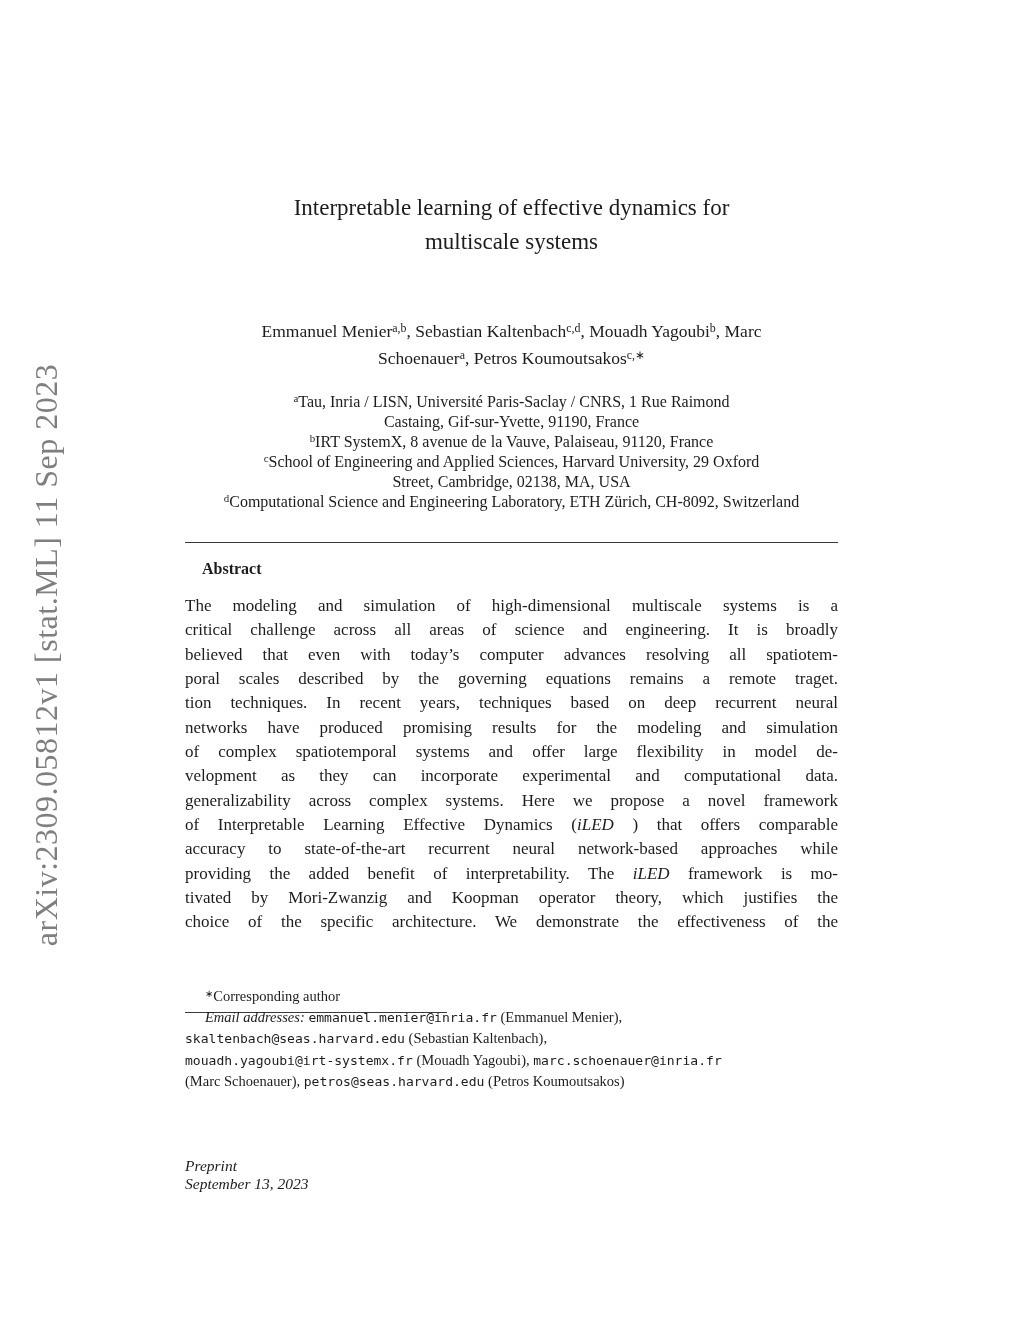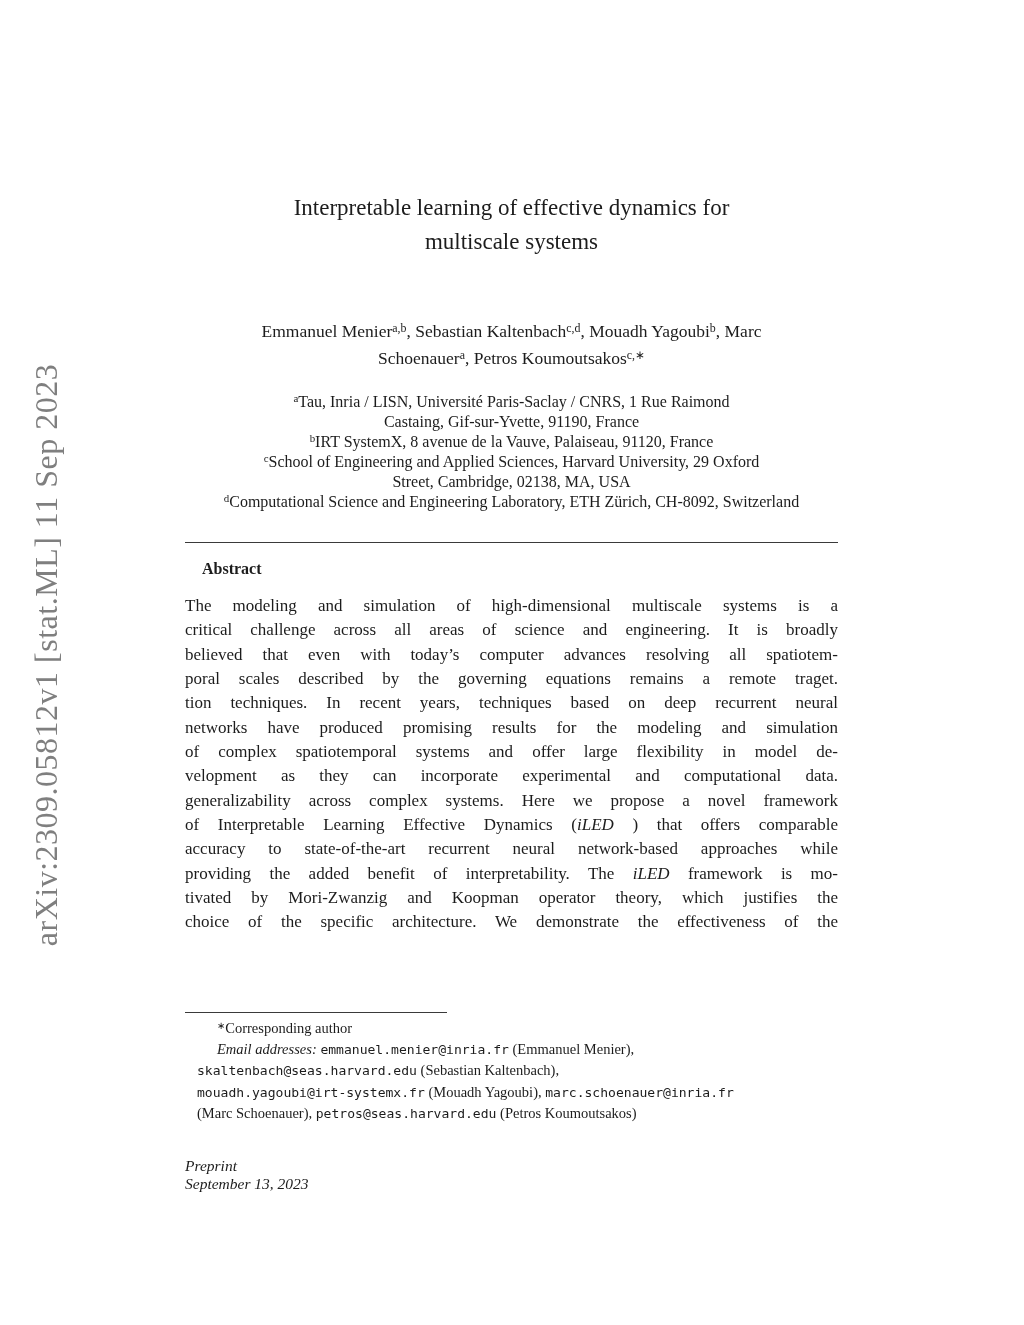--- a/index.html
+++ b/index.html
@@ -78,25 +78,24 @@
     font-size: 17px;
   }
   .aline {
     height: 24.35px;
     overflow: hidden;
     text-align: justify;
     text-align-last: justify;
   }
   .footnotes {
     position: absolute;
-    top: 1018px;
+    top: 986px;
     width: 100%;
     font-size: 14.5px;
     line-height: 20.5px;
-    margin-left: 12px;
   }
   .footnotes .fnline:nth-child(1),
   .footnotes .fnline:nth-child(2) { text-indent: 20px; }
   .footer {
     position: absolute;
     top: 1157px;
     width: 100%;
     display: flex;
     justify-content: space-between;
     font-style: italic;

